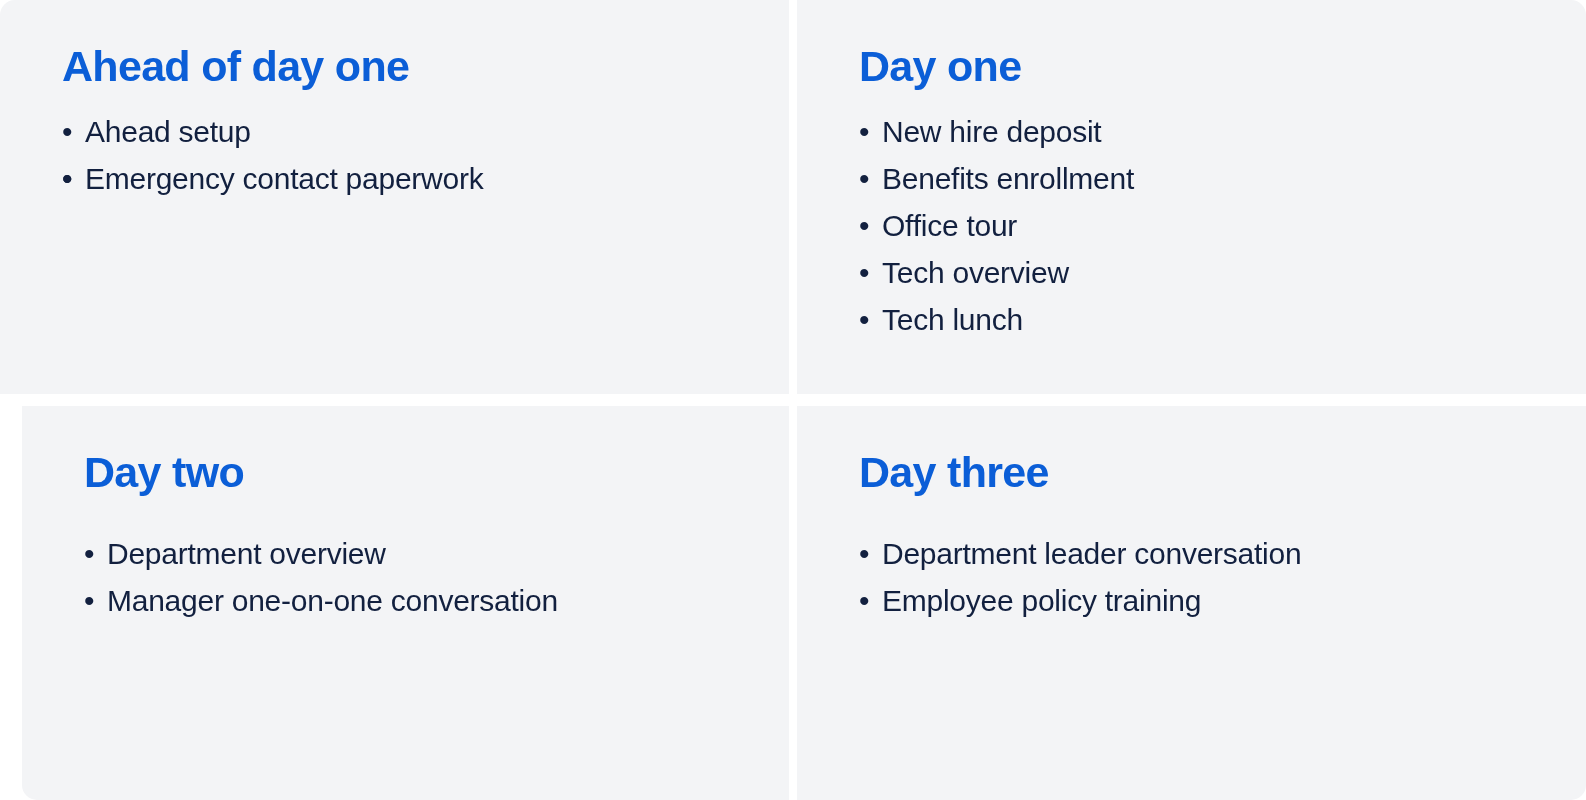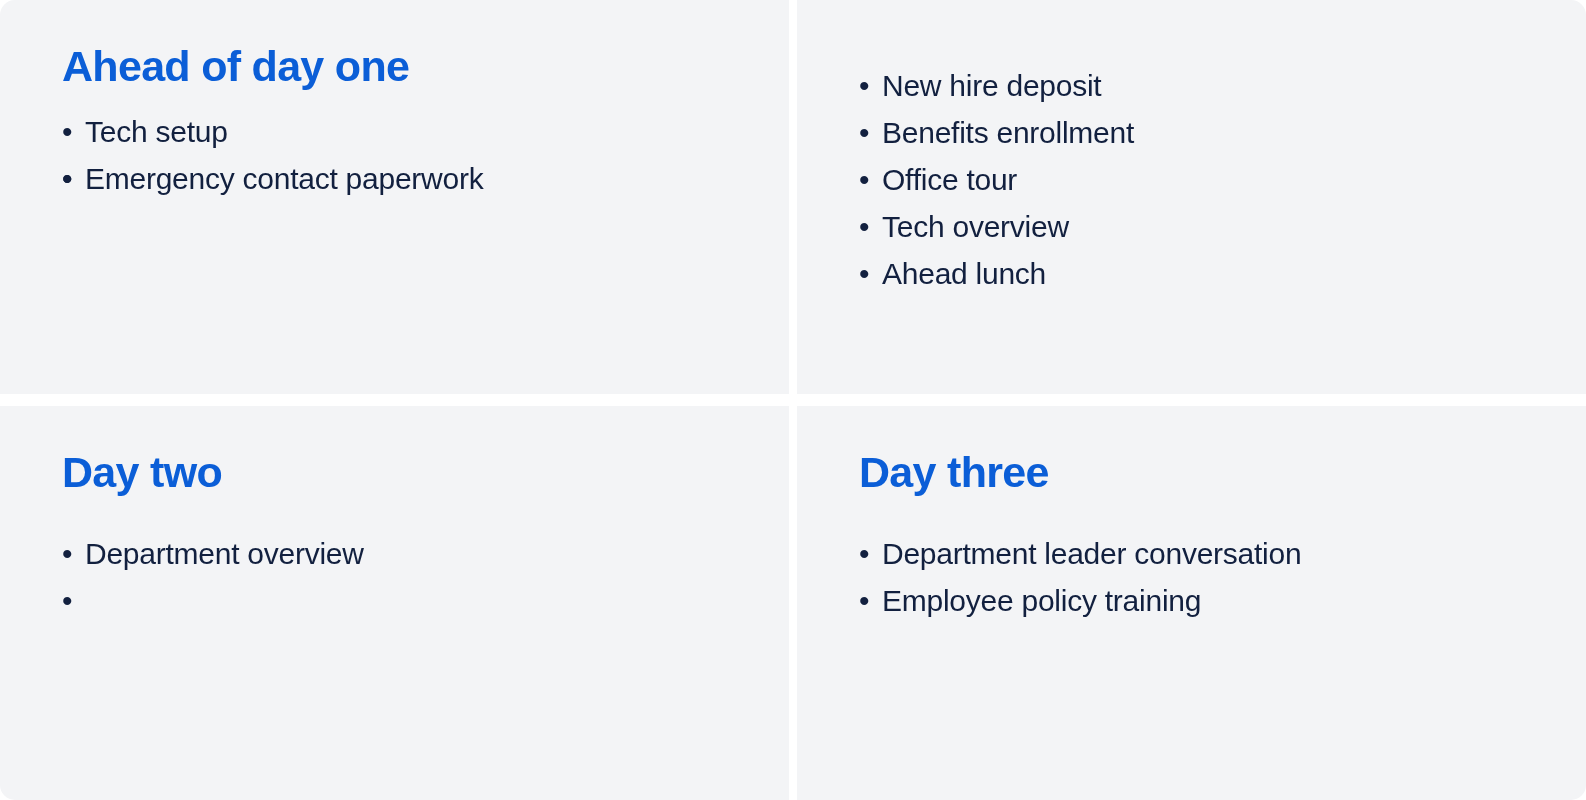--- a/index.html
+++ b/index.html
@@ -32,21 +32,21 @@
     background: #f3f4f6;
     box-sizing: border-box;
     padding: 44px 30px 20px 62px;
     overflow: hidden;
     position: relative;
   }
 
   
   .card.tl { border-top-left-radius: 15px; }
   .card.tr { border-top-right-radius: 15px; }
-  .card.bl { border-bottom-left-radius: 15px; }
+  .card.bl { border-bottom-left-radius: 15px; margin-left: 22px; }
   .card.br { border-bottom-right-radius: 15px; }
 
   .card-title {
     margin: 0 0 4px 0;
     font-size: 43px;
     line-height: 1.06;
     font-weight: 700;
     letter-spacing: -0.7px;
     color: #0b5ed7;
     white-space: nowrap;
@@ -82,41 +82,42 @@
   }
 </style>
 </head>
 <body>
 
 <div class="board">
 
   <section class="card tl row-top">
     <h2 class="card-title">Ahead of day one</h2>
     <ul class="card-list">
-      <li><span class="bullet">•</span><span>Tech setup</span></li>
+      <li><span class="bullet">•</span><span>Ahead setup</span></li>
       <li><span class="bullet">•</span></li>
       <li><span class="bullet">•</span><span>Emergency contact paperwork</span></li>
     </ul>
   </section>
 
   <section class="card tr row-top">
+    <h2 class="card-title">Day one</h2>
     <ul class="card-list">
       <li><span class="bullet">•</span><span>New hire deposit</span></li>
       <li><span class="bullet">•</span><span>Benefits enrollment</span></li>
       <li><span class="bullet">•</span><span>Office tour</span></li>
       <li><span class="bullet">•</span><span>Tech overview</span></li>
-      <li><span class="bullet">•</span><span>Ahead lunch</span></li>
+      <li><span class="bullet">•</span><span>Tech lunch</span></li>
     </ul>
   </section>
 
   <section class="card bl row-bottom">
     <h2 class="card-title">Day two</h2>
     <ul class="card-list">
       <li><span class="bullet">•</span><span>Department overview</span></li>
-      <li><span class="bullet">•</span></li>
+      <li><span class="bullet">•</span><span>Manager one-on-one conversation</span></li>
     </ul>
   </section>
 
   <section class="card br row-bottom">
     <h2 class="card-title">Day three</h2>
     <ul class="card-list">
       <li><span class="bullet">•</span><span>Department leader conversation</span></li>
       <li><span class="bullet">•</span><span>Employee policy training</span></li>
     </ul>
   </section>

